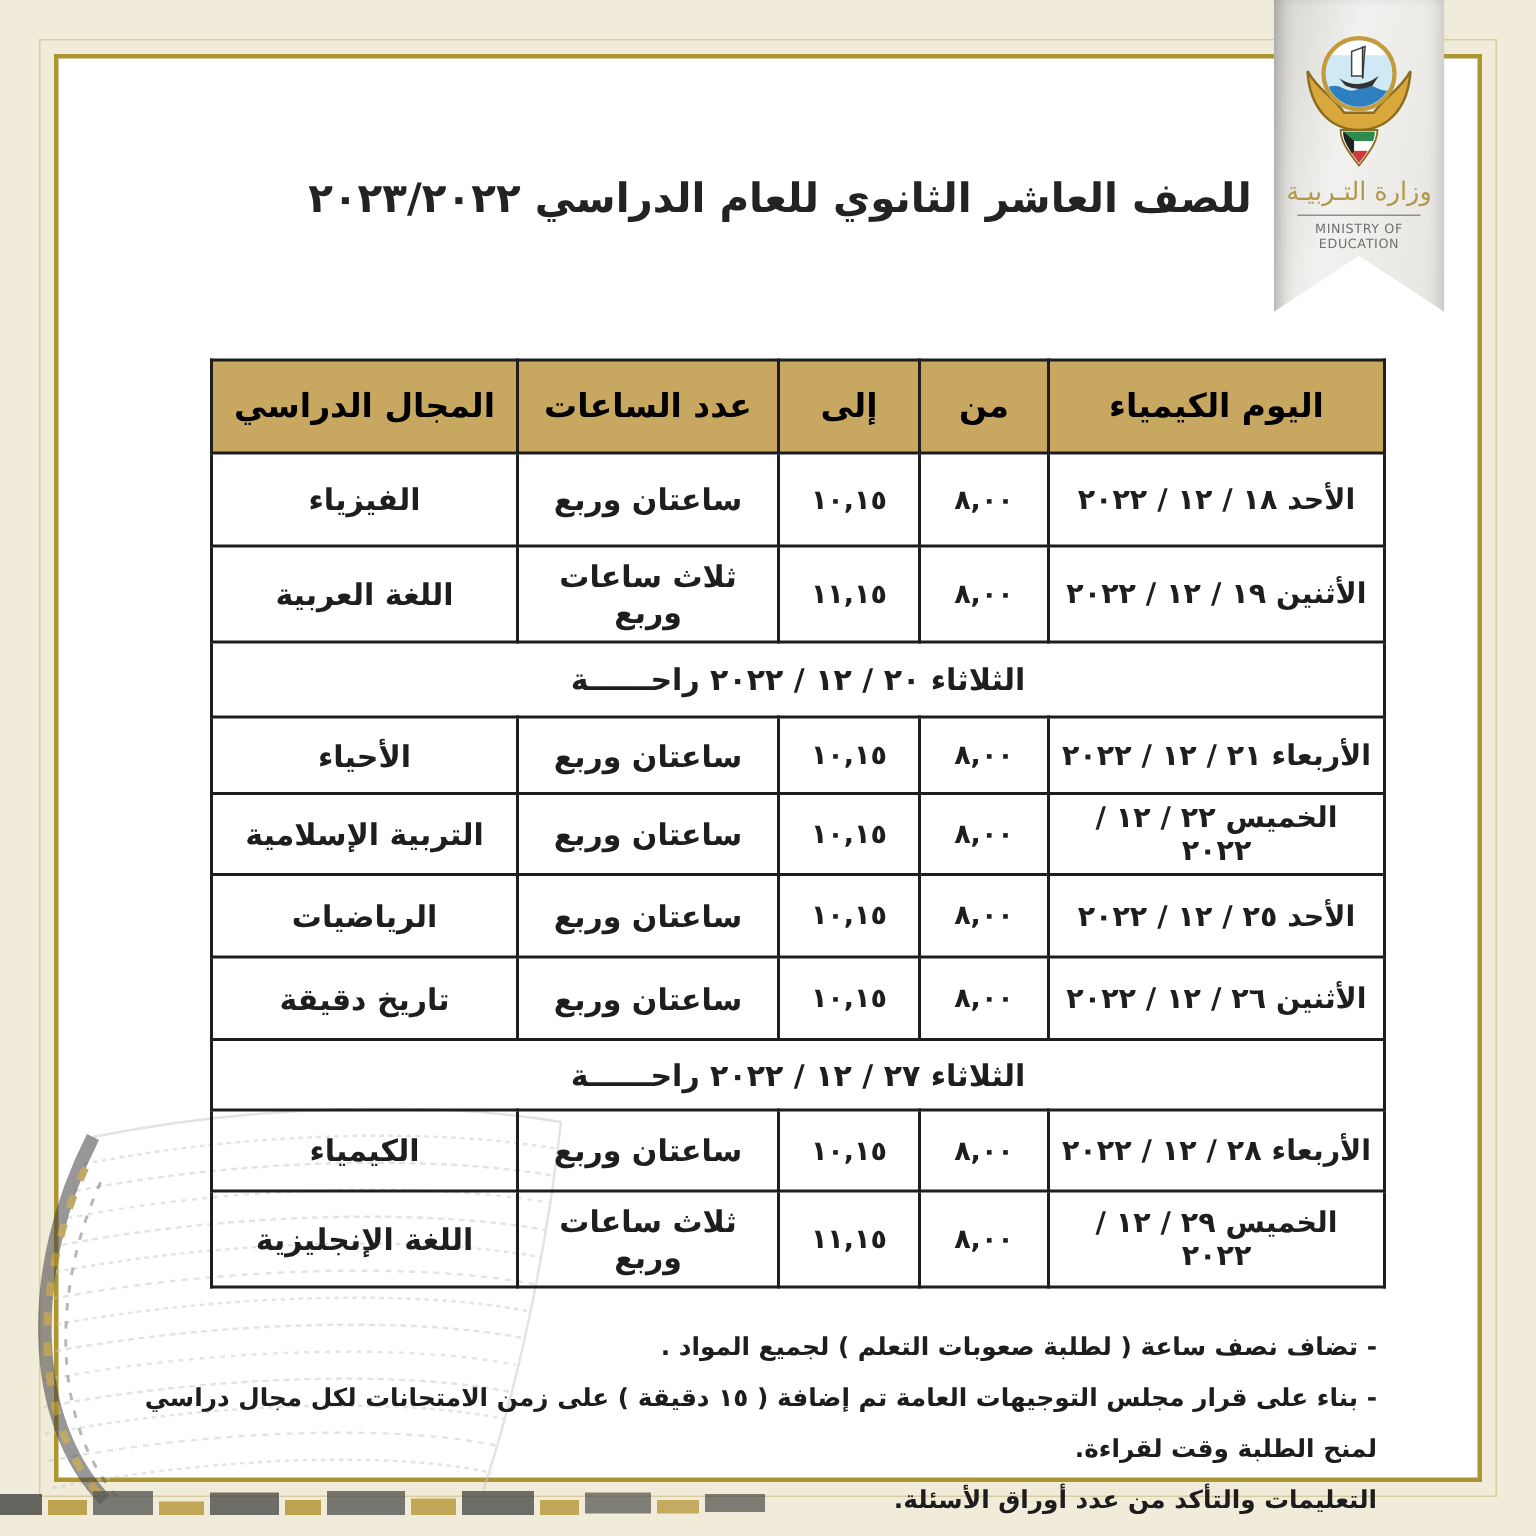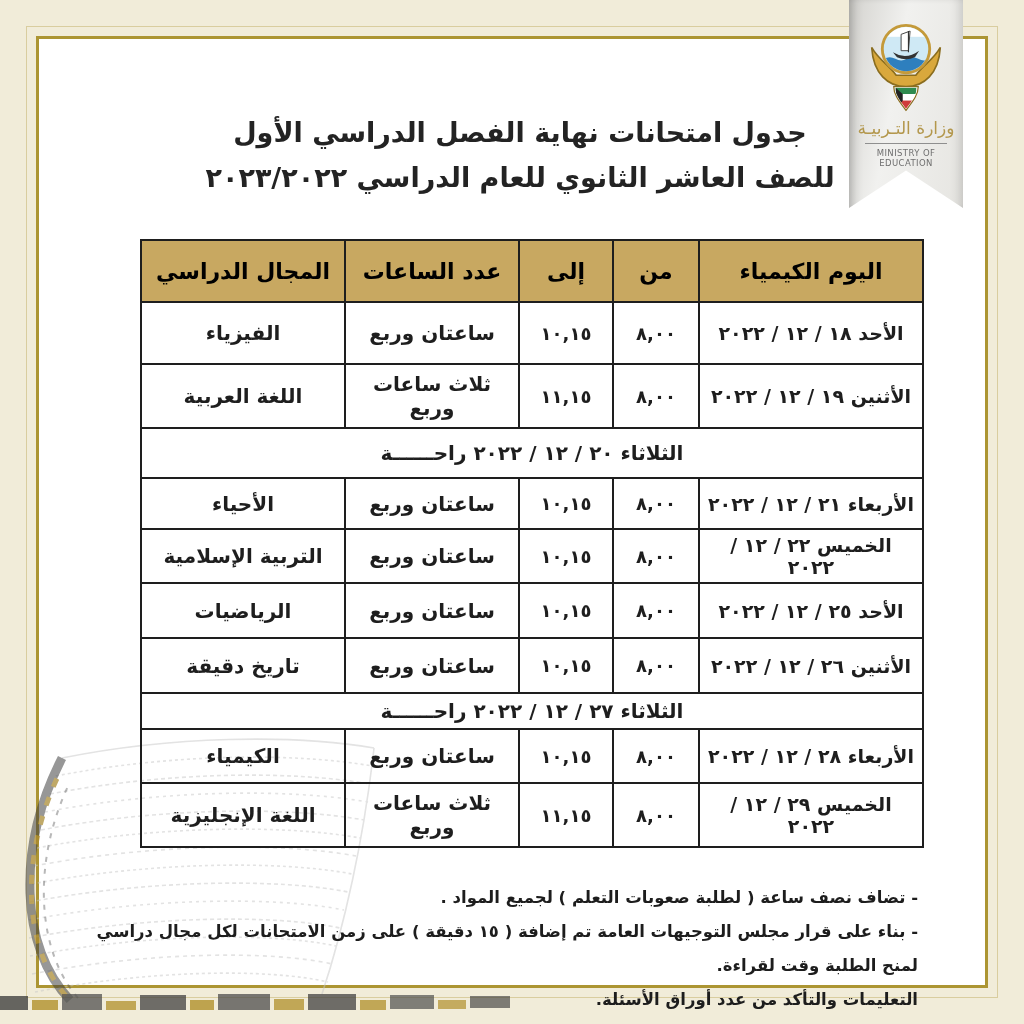--- a/index.html
+++ b/index.html
@@ -138,21 +138,20 @@
         <rect x="37" y="101" width="26" height="12" fill="#cf3a3a"></rect>
         <polygon points="37,85 46,93 46,101 37,113" fill="#222222"></polygon>
       </g>
     </svg>
     <div class="ar">وزارة التـربيـة</div>
     <div class="divider"></div>
     <div class="en">MINISTRY OF EDUCATION</div>
   </div>
 
   <div class="title">
-    <div>جدول امتحانات نهاية الفصل الدراسي الأول</div>
     <div>للصف العاشر الثانوي للعام الدراسي ٢٠٢٣/٢٠٢٢</div>
   </div>
 
   <table class="exam">
     <colgroup>
       <col style="width:224px">
         <col style="width:86px">
         <col style="width:94px">
       <col style="width:174px">
         <col style="width:204px">
@@ -205,21 +204,21 @@
           <td class="c-hours">ساعتان وربع</td>
           <td class="c-subject">الرياضيات</td>
         </tr>
         <tr style="height: 55px;">
           <td class="c-date">الأثنين ٢٦ / ١٢ / ٢٠٢٢</td>
           <td class="c-from">٨,٠٠</td>
           <td class="c-to">١٠,١٥</td>
           <td class="c-hours">ساعتان وربع</td>
           <td class="c-subject">تاريخ دقيقة</td>
         </tr>
-        <tr style="height: 36px;">
+        <tr style="height: 47px;">
           <td colspan="5" class="rest">الثلاثاء ٢٧ / ١٢ / ٢٠٢٢ راحــــــة</td>
         </tr>
         <tr style="height: 54px;">
           <td class="c-date">الأربعاء ٢٨ / ١٢ / ٢٠٢٢</td>
           <td class="c-from">٨,٠٠</td>
           <td class="c-to">١٠,١٥</td>
           <td class="c-hours">ساعتان وربع</td>
           <td class="c-subject">الكيمياء</td>
         </tr>
         <tr style="height: 64px;">

